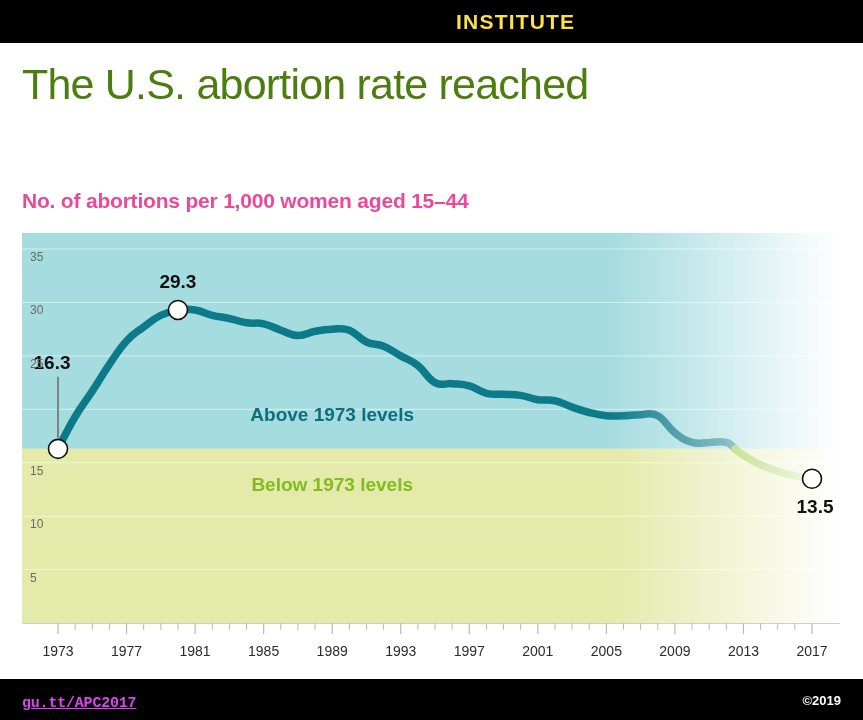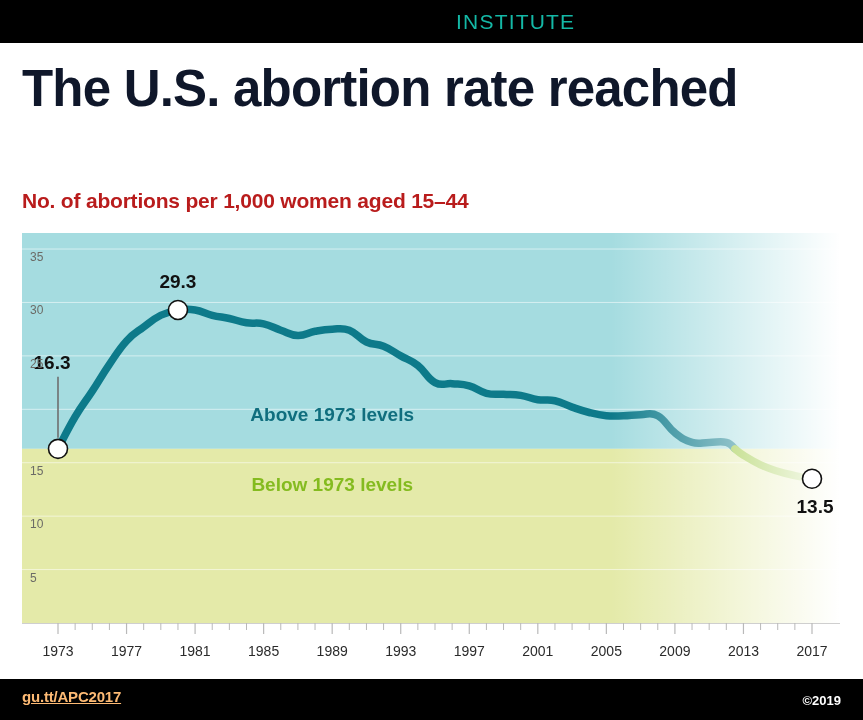--- a/index.html
+++ b/index.html
@@ -20,37 +20,37 @@
     position:absolute; left:0; top:0;
     width:863px; height:43px;
     background:#000000;
     display:flex; align-items:center; justify-content:center;
   }
   .masthead-text {
     font-size:21px;
     font-weight:bold;
     letter-spacing:1.2px;
   }
-  .brand-2 { color:#14b8a6; font-weight:normal; }
+  .brand-2 { color:#fde047; font-weight:bold; }
 
   
   .title {
     position:absolute; left:22px; top:62px;
     width:820px;
-    font-size:51px;
-    font-weight:bold;
+    font-size:43px;
+    font-weight:normal;
     line-height:1.06;
-    color:#0f172a;
+    color:#4d7c0f;
     letter-spacing:-0.8px;
   }
   .subtitle {
     position:absolute; left:22px; top:189px;
     font-size:21px;
     font-weight:bold;
-    color:#b91c1c;
+    color:#ec4899;
     letter-spacing:-0.2px;
   }
 
   
   .chart {
     position:absolute;
     left:22px; top:233px;
     width:818px; height:390px;
   }
   .chart-svg { display:block; }
@@ -88,23 +88,24 @@
     width:818px; height:42px;
   }
 
   
   .footer {
     position:absolute; left:0; top:679px;
     width:863px; height:41px;
     background:#000000;
   }
   .footer-left {
-    position:absolute; left:22px; top:9px;
-    color:#fdba74; font-size:15px; font-weight:bold;
+    position:absolute; left:22px; top:16px;
+    color:#d946ef; font-size:15px; font-weight:bold;
     letter-spacing:-0.2px;
+    font-family:Liberation Mono, monospace;
   }
   .footer-right {
     position:absolute; right:22px; top:14px;
     color:#ffffff; font-size:13px; font-weight:bold;
   }
 </style>
 </head>
 <body>
 
 <div id="page">

